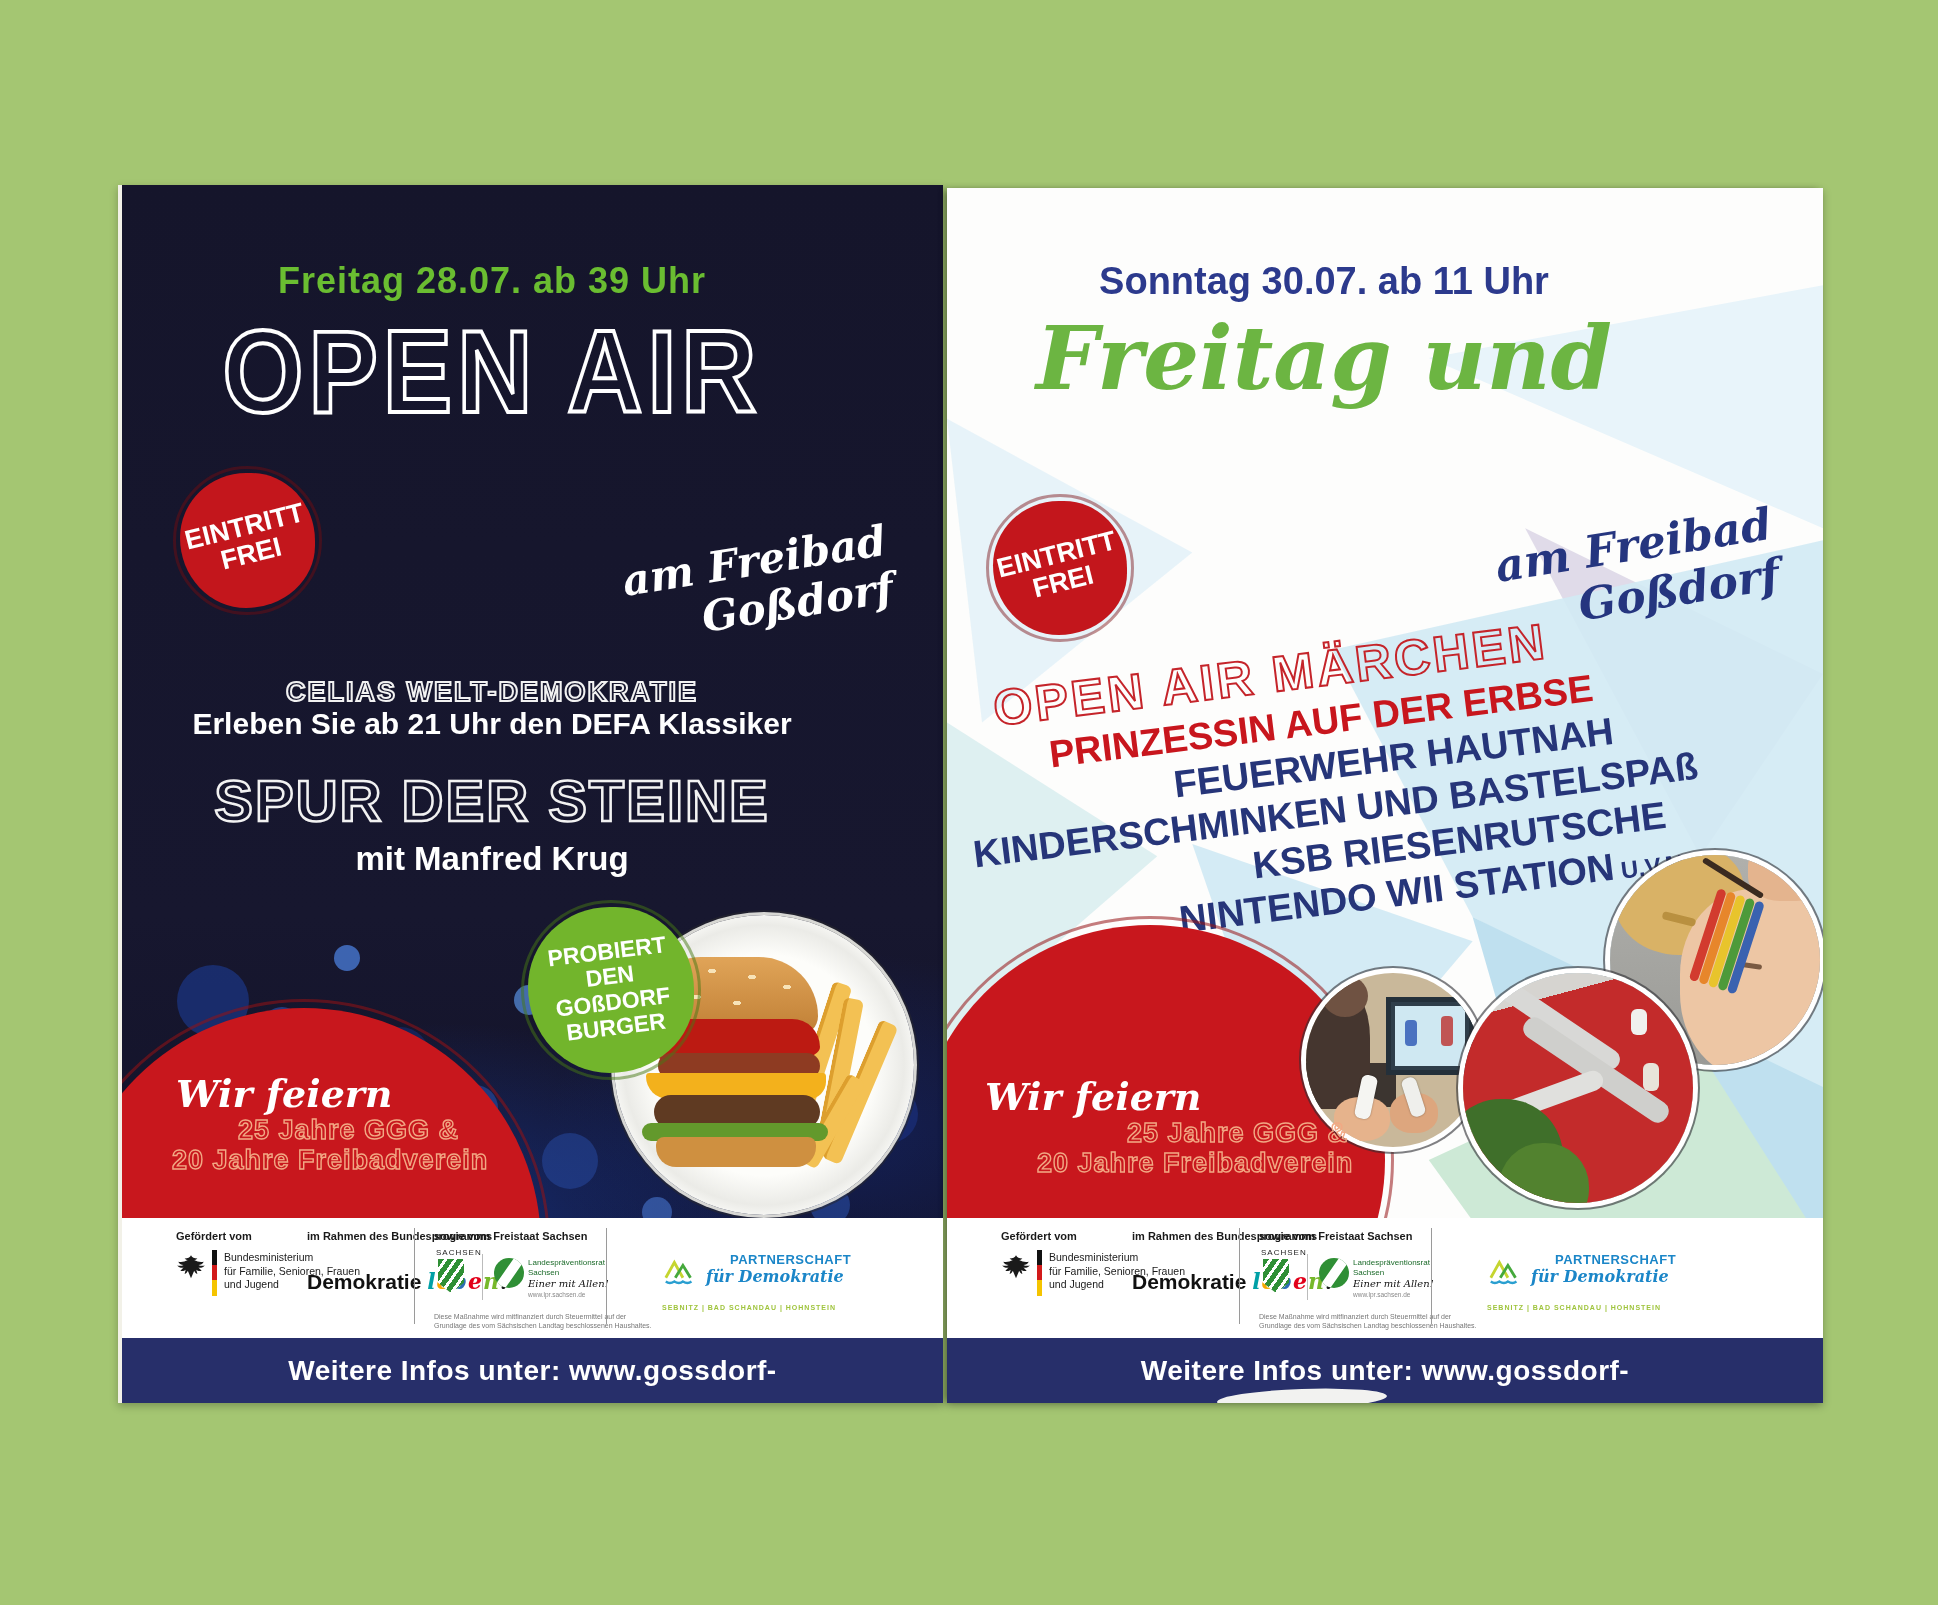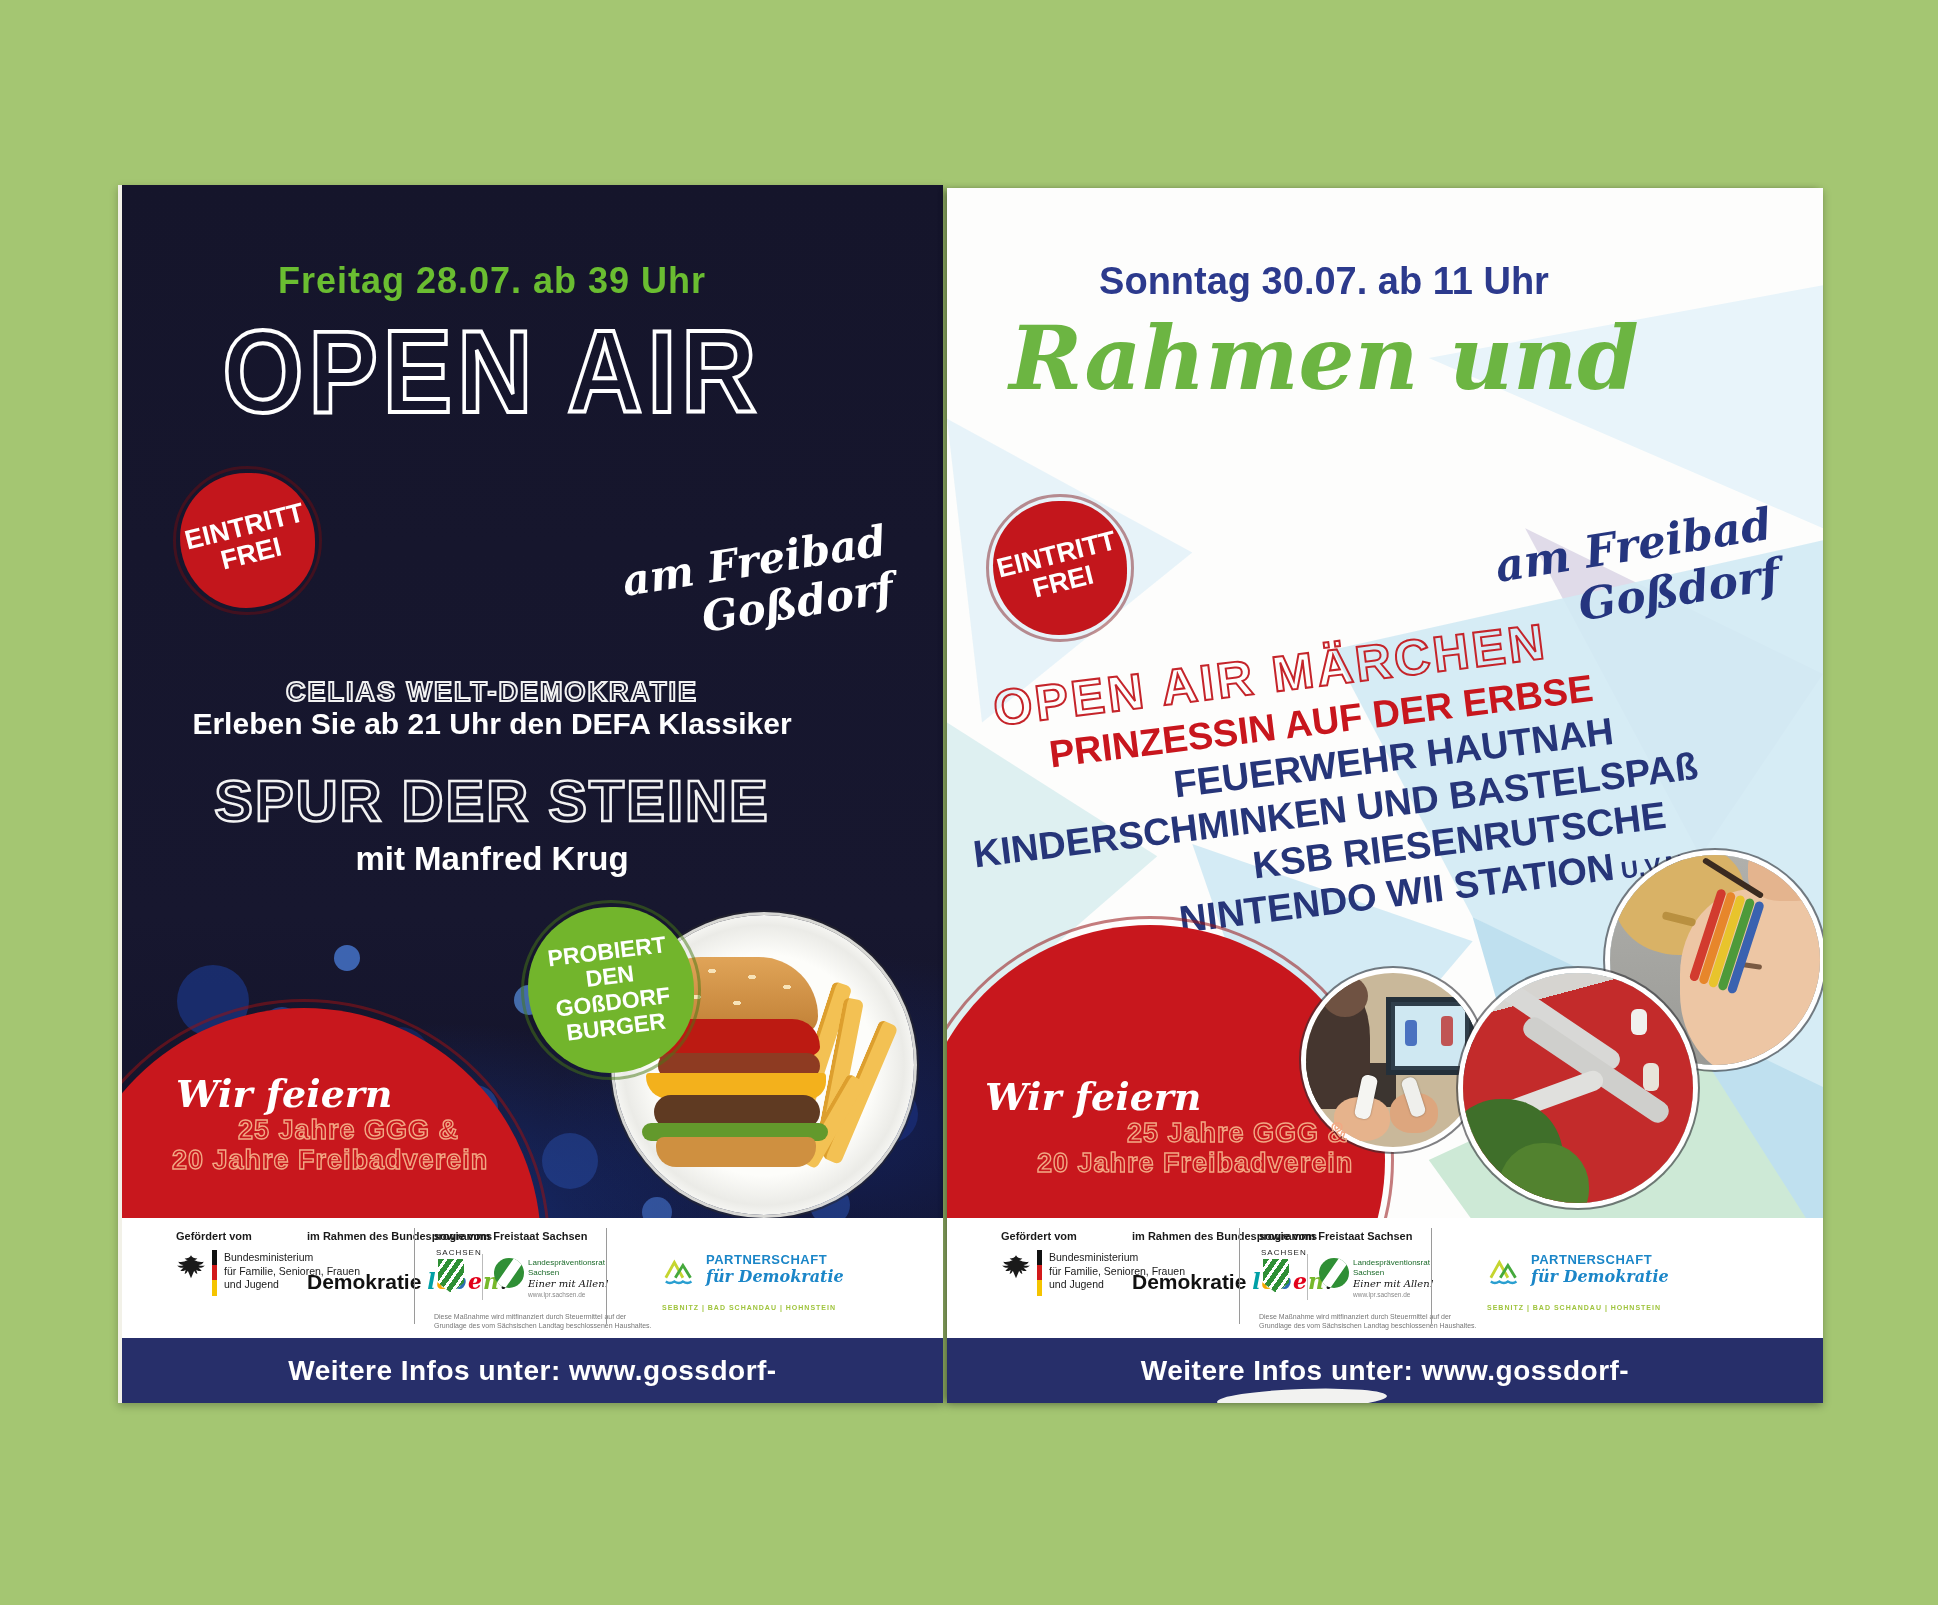--- a/index.html
+++ b/index.html
@@ -254,21 +254,21 @@
   .f-div-mini { position:absolute; left:360px; top:36px; height:46px; width:1px; background:#bbb; }
   .f-lpr-circle { position:absolute; left:372px; top:40px; width:30px; height:30px; background:#2f8f35; border-radius:50%; overflow:hidden; }
   .f-lpr-circle::after { content:""; position:absolute; left:10px; top:-4px; width:10px; height:40px; background:#fff; transform:rotate(35deg); border-radius:5px; }
   .f-lpr-text { position:absolute; left:406px; top:40px; font-size:8px; line-height:1.25; color:#1c6b2a; }
   .f-lpr-slogan { font-family:"DejaVu Serif", serif; font-style:italic; font-size:10px; color:#111; }
   .f-lpr-url { font-size:6.5px; color:#888; }
   .f-smallprint { position:absolute; left:312px; top:94px; font-size:7px; line-height:1.3; color:#777; }
   .f-partner { position:absolute; left:540px; top:34px; }
   .f-partner-icon { position:absolute; left:0; top:4px; }
   .f-partner-text { position:absolute; left:44px; top:0; white-space:nowrap; }
-  .f-partner-l1 { font-size:13px; font-weight:bold; color:#1b86c8; letter-spacing:.5px; }
+  .f-partner-l1 { font-size:13px; font-weight:bold; color:#1b86c8; letter-spacing:.5px;margin-left:24px; }
   .f-partner-l2 { font-family:"DejaVu Serif", serif; font-style:italic; font-weight:bold; font-size:16px; color:#1b86c8; }
   .f-partner-l3 { position:absolute; left:0; top:52px; font-size:7px; font-weight:bold; color:#9fc43c; letter-spacing:1px; white-space:nowrap; }
 
   .infobar { position:absolute; left:0; width:100%; height:65px; background:#272f6a; z-index:6;
     color:#fff; font-weight:bold; font-size:28px; text-align:center; line-height:65px; letter-spacing:.5px; }
   .infobar-left { top:1153px; }
   .infobar-right { top:1150px; }
   .smudge { position:absolute; left:270px; bottom:-6px; width:170px; height:20px; background:#fdfdf8; border-radius:50%; transform:rotate(-2deg); z-index:7; opacity:.95; }
 </style>
 </head>
@@ -403,21 +403,21 @@
       <i></i>
       <i></i>
       <i></i>
       <i></i>
       <i></i>
       <i></i>
       <i></i>
   </div>
 
   <div class="rp-center rp-date">Sonntag 30.07. ab 11 Uhr</div>
-  <div class="rp-center rp-title rp-title1 script">Rahmen und</div>
+  <div class="rp-center rp-title rp-title1 script">Freitag und</div>
 
   <div class="abs rp-location script">
     <div>am Freibad</div>
     <div>Goßdorf</div>
   </div>
 
   <div class="abs stamp stamp-red rp-entry">
     <div class="stamp-inner">
       <div>EINTRITT</div>
       <div>FREI</div>

